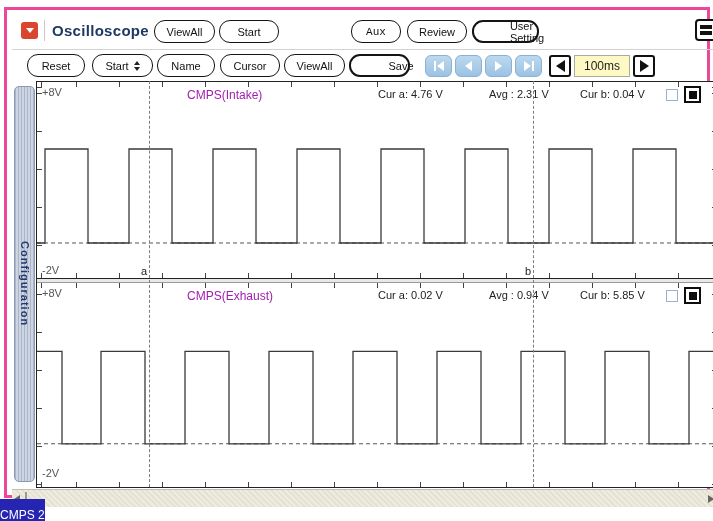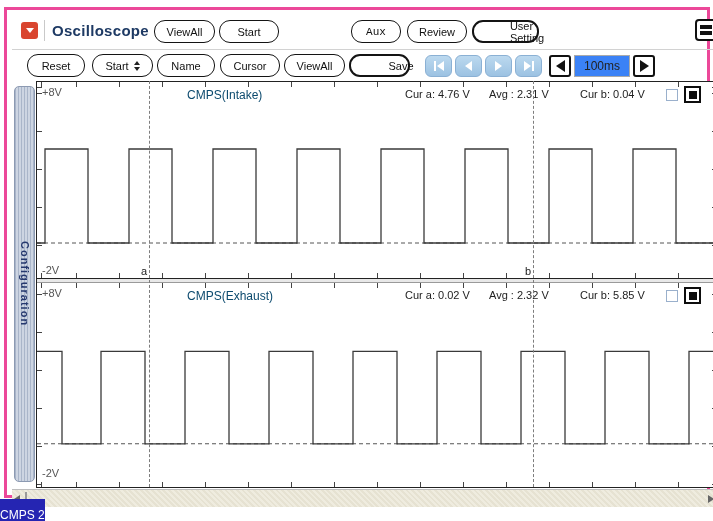--- a/index.html
+++ b/index.html
@@ -22,41 +22,41 @@
   .menu-icon{position:absolute;left:688px;top:9px;width:22px;height:22px;border:2px solid #111;border-radius:4px;background:#fff;display:flex;flex-direction:column;align-items:center;justify-content:center;gap:2px;box-sizing:border-box;}
   .menu-icon b{width:12px;height:4px;background:#111;}
   .hsep{position:absolute;left:5px;top:39px;width:704px;height:1px;background:#d2d2d2;}
   .navbtn{position:absolute;top:45px;width:27px;height:22px;background:linear-gradient(#bcd9ef,#9cc2e2);border:1px solid #8ab0d4;border-radius:6px;display:flex;align-items:center;justify-content:center;gap:1px;box-sizing:border-box;}
   .tl{width:0;height:0;border-top:5px solid transparent;border-bottom:5px solid transparent;border-right:7px solid #fff;}
   .tr{width:0;height:0;border-top:5px solid transparent;border-bottom:5px solid transparent;border-left:7px solid #fff;}
   .navbtn .bar{width:2px;height:10px;background:#fff;}
   .stepbtn{position:absolute;top:45px;width:22px;height:22px;background:#fff;border:2px solid #111;border-radius:3px;display:flex;align-items:center;justify-content:center;box-sizing:border-box;}
   .stepbtn .tl{border-right-color:#111;border-top-width:6px;border-bottom-width:6px;border-right-width:9px;}
   .stepbtn .tr{border-left-color:#111;border-top-width:6px;border-bottom-width:6px;border-left-width:9px;}
-  .tb-box{position:absolute;left:567px;top:45px;width:56px;height:22px;border:1px solid #aaa;background:#3b82f6;display:flex;align-items:center;justify-content:center;font-size:12px;color:#222;box-sizing:border-box;}
+  .tb-box{position:absolute;left:567px;top:45px;width:56px;height:22px;border:1px solid #aaa;background:#fef9c3;display:flex;align-items:center;justify-content:center;font-size:12px;color:#222;box-sizing:border-box;}
   
   .sidebar-tab{position:absolute;left:7px;top:76px;width:21px;height:396px;background:repeating-linear-gradient(90deg,#a9b5c9 0 1px,#cdd5e2 1px 3px);border:1px solid #8c9ab2;border-radius:5px;display:flex;align-items:center;justify-content:center;box-sizing:border-box;}
   .sidebar-tab span{writing-mode:vertical-rl;font-size:11px;font-weight:bold;color:#25386e;letter-spacing:1px;}
   
   .plot{position:absolute;left:29px;top:71px;width:682px;height:407px;border:1px solid #222;box-sizing:border-box;background:#fff;}
   .channel{position:relative;width:100%;box-sizing:border-box;background:#fff;}
   .ch1{height:197px;border-bottom:1px solid #222;}
   .chsep{height:4px;background:#e8e8e8;border-bottom:1px solid #9a9a9a;box-sizing:border-box;}
   .ch2{height:204px;}
   .channel svg{position:absolute;left:0;top:0;width:100%;height:100%;}
   .tick-x{position:absolute;left:0;right:0;height:5px;background:repeating-linear-gradient(90deg,#444 0 1px,transparent 1px 43px);background-position:39px 0;}
   .tick-x.top{top:0;} .tick-x.bot{bottom:0;}
   .tick-y{position:absolute;top:0;bottom:0;width:5px;background:repeating-linear-gradient(180deg,#444 0 1px,transparent 1px 38px);background-position:0 11px;}
   .tick-y.left{left:0;} .tick-y.right{right:0;}
   .hdr{position:absolute;font-size:11px;color:#222;white-space:nowrap;}
   .v-top{left:5px;top:4px;color:#555;}
   .v-bot{left:5px;bottom:2px;color:#555;}
   .ch2 .v-bot{bottom:8px;}
-  .ch-title{left:150px;top:6px;font-size:12px;color:#0c4a6e;}
-  .cur-a{left:368px;top:6px;} .avg{left:452px;top:6px;} .cur-b{left:543px;top:6px;}
+  .ch-title{left:150px;top:6px;font-size:12px;color:#a21caf;}
+  .cur-a{left:341px;top:6px;} .avg{left:452px;top:6px;} .cur-b{left:543px;top:6px;}
   .cb-empty{position:absolute;left:629px;top:7px;width:12px;height:12px;border:1px solid #9ab0cc;background:#fff;box-sizing:border-box;}
   .cb-checked{position:absolute;left:647px;top:4px;width:17px;height:17px;border:2px solid #0d0d0d;background:#fff;box-sizing:border-box;display:flex;align-items:center;justify-content:center;}
   .cb-checked b{width:8px;height:8px;background:#0d0d0d;}
   .cursor-line{position:absolute;top:71px;height:406px;width:0;border-left:1px dashed #7d7d7d;z-index:5;}
   .cursor-label{position:absolute;top:255px;font-size:11px;color:#222;background:#fff;padding:0 1px;z-index:6;}
   
   .scrollbar{position:absolute;left:5px;top:479px;width:705px;height:18px;background:repeating-linear-gradient(45deg,#efecdf 0 2px,#e6e2d2 2px 4px);border-top:1px solid #bdbdbd;display:flex;align-items:center;box-sizing:border-box;}
   .sb-left{position:absolute;left:2px;display:flex;align-items:center;}
   .sb-left .tl{border-top-width:4px;border-bottom-width:4px;border-right-width:6px;border-right-color:#666;}
   .sb-thumb-edge{position:absolute;left:13px;top:2px;width:2px;height:13px;background:#9a9a9a;}
@@ -180,21 +180,21 @@
           <polyline points="0,68 25,68 25,160 64,160 64,68 108,68 108,160 148,160 148,68 192,68 192,160 232,160 232,68 276,68 276,160 316,160 316,68 360,68 360,160 400,160 400,68 444,68 444,160 484,160 484,68 528,68 528,160 568,160 568,68 612,68 612,160 652,160 652,68 680,68" fill="none" stroke="#3a3a3a" stroke-width="1.3"></polyline>
         </svg>
       <div class="tick-x top"></div>
       <div class="tick-x bot"></div>
       <div class="tick-y left"></div>
       <div class="tick-y right"></div>
       <div class="hdr v-top">+8V</div>
       <div class="hdr v-bot">-2V</div>
       <div class="hdr ch-title">CMPS(Exhaust)</div>
       <div class="hdr cur-a">Cur a: 0.02 V</div>
-      <div class="hdr avg">Avg : 2.32 V</div>
+      <div class="hdr avg">Avg : 0.94 V</div>
       <div class="hdr cur-b">Cur b: 5.85 V</div>
       <div class="cb-empty"></div>
       <div class="cb-checked">
           <b></b>
         </div>
     </div>
   </div>
 
   <div class="cursor-line" style="left: 142px;"></div>
   <div class="cursor-line" style="left: 526px;"></div>

